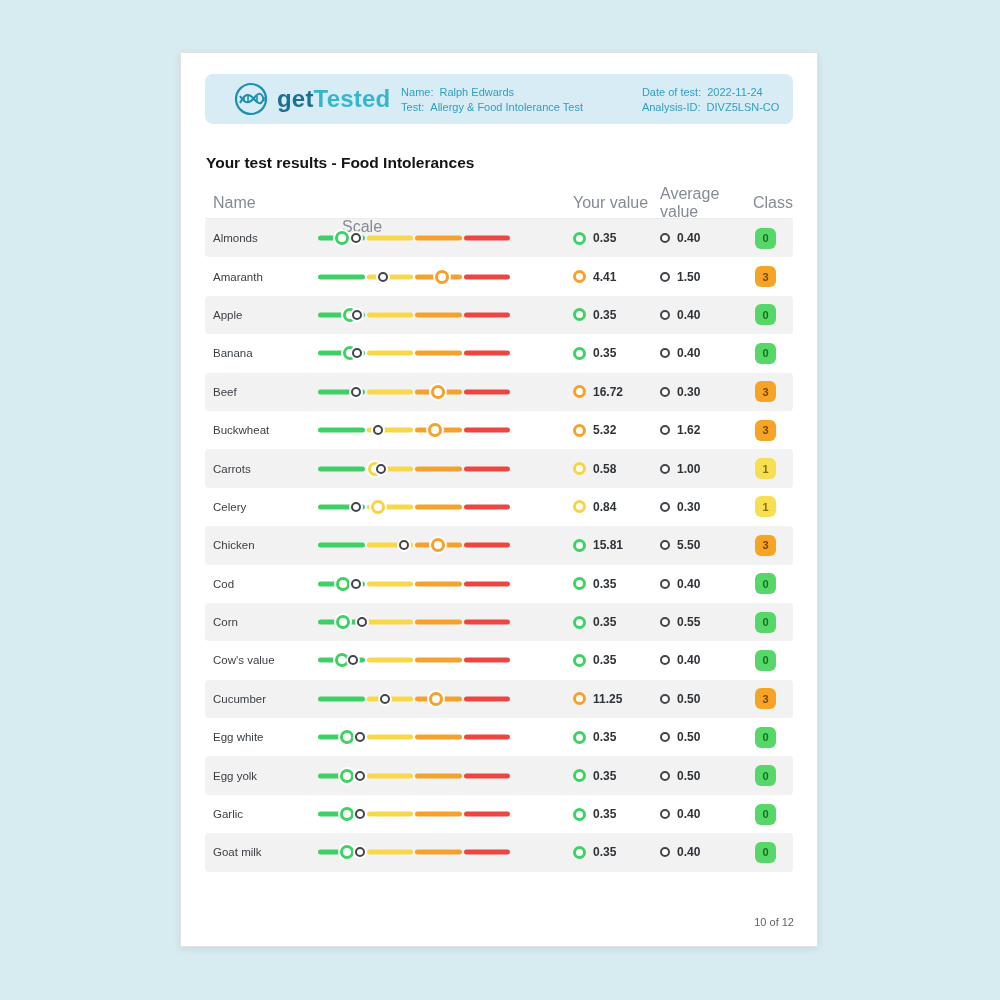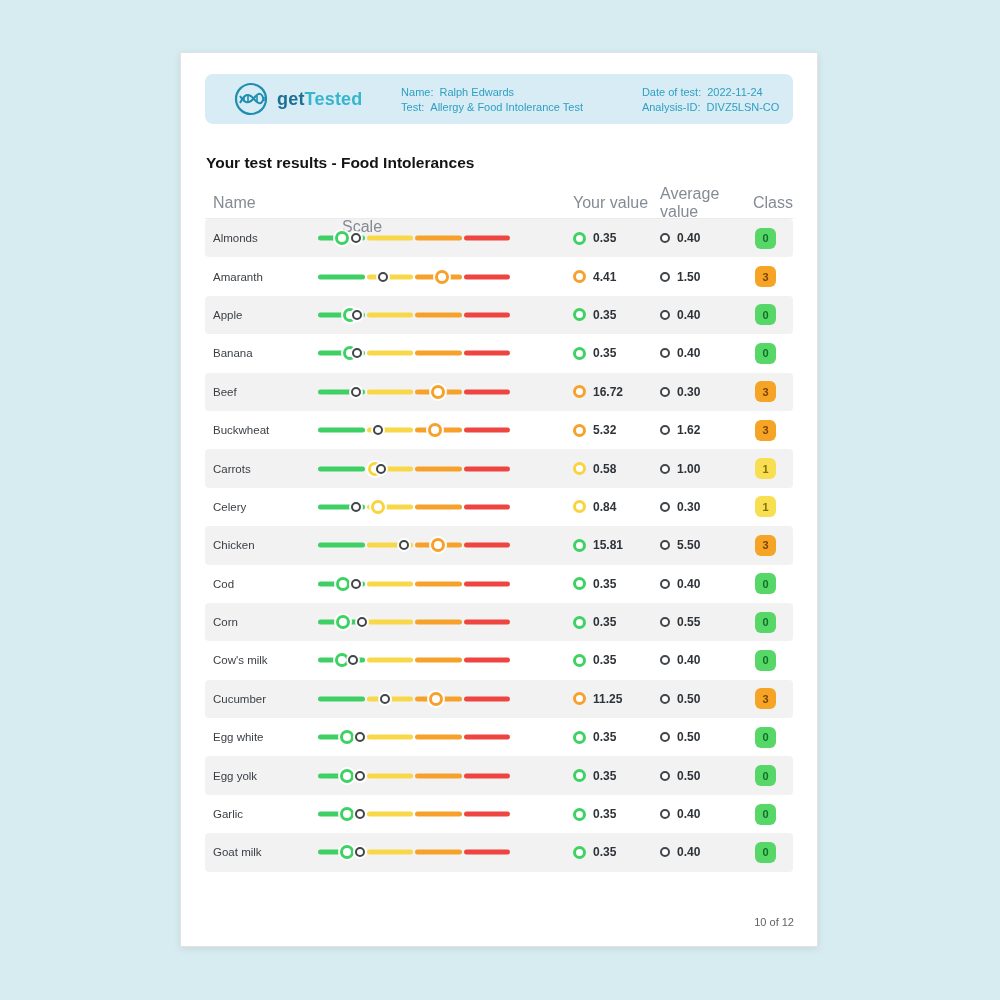--- a/index.html
+++ b/index.html
@@ -21,21 +21,21 @@
   .page-inner{padding:21px 24px 0 24px;}
   
   .banner{
     background:#d8ecf6;
     border-radius:8px;
     height:50px;
     display:flex;align-items:center;
   }
   .brand{display:flex;align-items:center;gap:8px;padding-left:28px;width:206px;box-sizing:border-box;}
   .brand-logo{width:36px;height:36px;flex:0 0 auto;}
-  .brand-text{font-size:18px;font-weight:700;letter-spacing:0.2px;}
+  .brand-text{font-size:24px;font-weight:700;letter-spacing:0.2px;}
   .brand-get{color:#1a6f93;}
   .brand-tested{color:#36b6cd;}
   .banner-col{display:flex;flex-direction:column;gap:3px;font-size:11px;color:#2f9fc0;}
   .banner-col.col-a{width:255px;}
   .banner-col.col-b{width:160px;}
   .banner-line{display:flex;gap:6px;white-space:nowrap;text-align:center;}
   .banner-label{}
   .banner-value{}
   
   .title{
@@ -397,21 +397,21 @@
             </div>
             <div class="c-avg">
               <span class="ring ring-avg"></span>
               <span class="val">0.55</span>
             </div>
             <div class="c-class">
               <span class="badge" style="background: rgb(87, 215, 103); color: rgb(14, 114, 38);">0</span>
             </div>
           </div>
           <div class="row">
-            <div class="c-name">Cow's milk</div>
+            <div class="c-name">Cow's value</div>
             <div class="c-scale">
               <div class="bar">
                 <div class="seg" style="background: rgb(63, 208, 101);"></div>
                 <div class="seg" style="background: rgb(248, 215, 72);"></div>
                 <div class="seg" style="background: rgb(245, 161, 44);"></div>
                 <div class="seg" style="background: rgb(238, 69, 64);"></div>
               </div>
               <div class="marker m-your" style="left: 12.5%; border-color: rgb(62, 209, 100);"></div>
               <div class="marker m-avg" style="left: 18%;"></div>
             </div>

